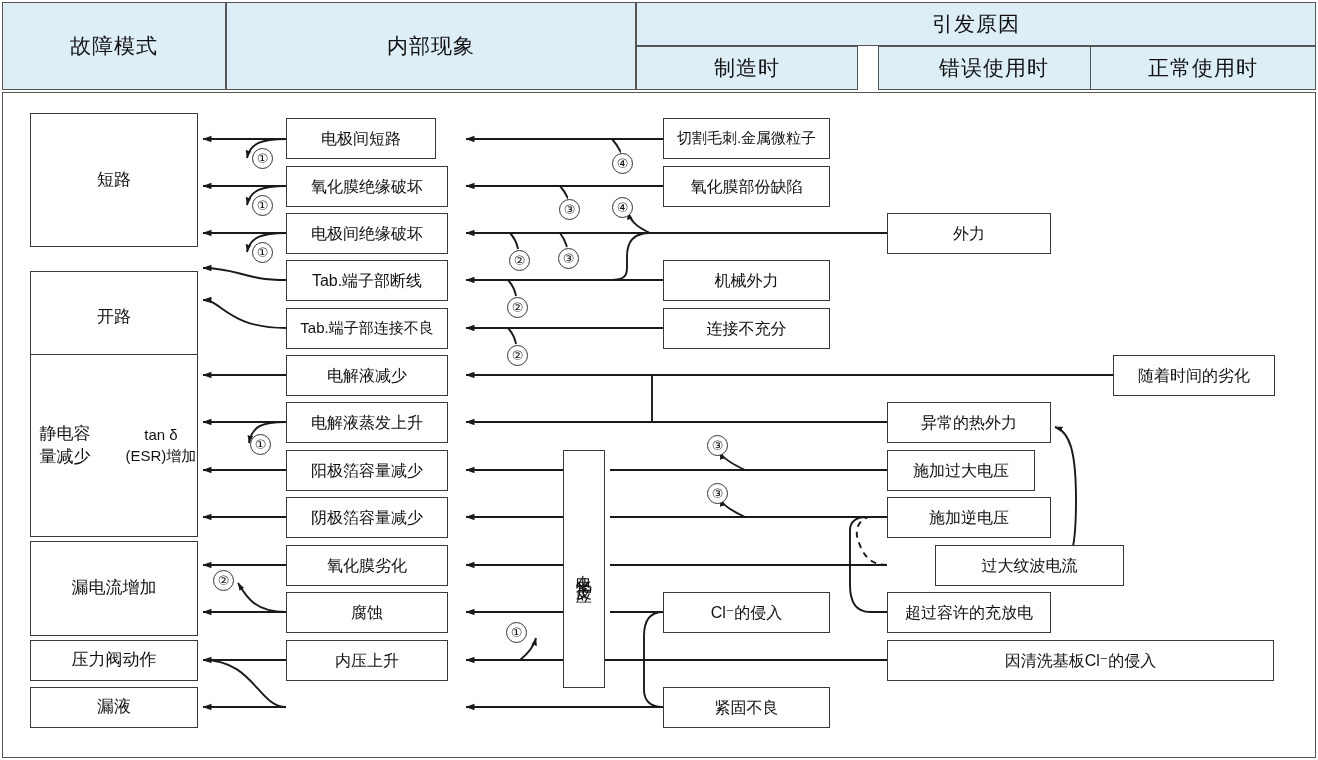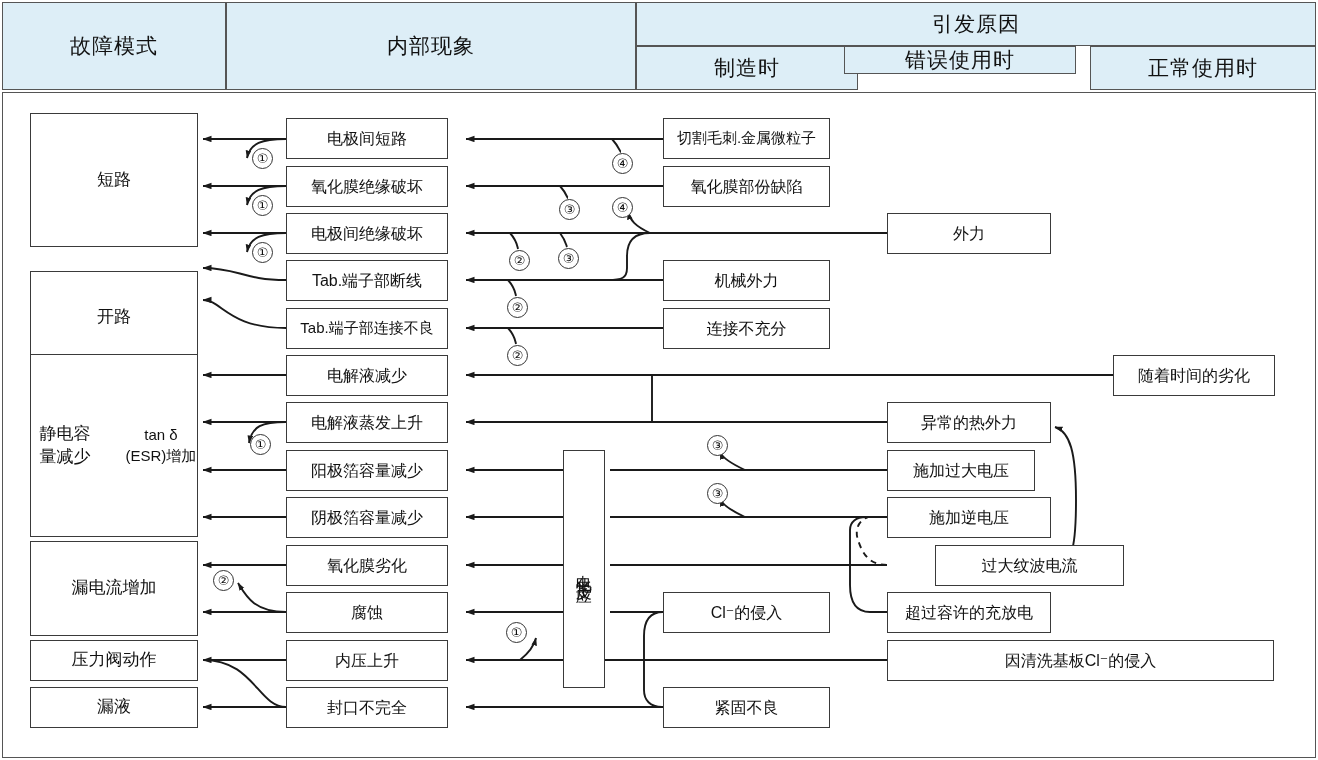--- a/index.html
+++ b/index.html
@@ -6,21 +6,21 @@
   body{font-family:"Liberation Sans","DejaVu Sans",sans-serif;color:#1a1a1a;}
   #page{position:relative;width:1318px;height:760px;overflow:hidden;background:#fff;}
 
   
   .hdr{position:absolute;box-sizing:border-box;background:#ddeef7;border:1px solid #555;
        display:flex;align-items:center;justify-content:center;font-size:21px;letter-spacing:1px;color:#111;}
   #hdr-fail  {left:2px;   top:2px;  width:224px; height:88px;}
   #hdr-inner {left:226px; top:2px;  width:410px; height:88px;}
   #hdr-cause {left:636px; top:2px;  width:680px; height:44px;}
   #hdr-c1    {left:636px; top:46px; width:222px; height:44px;}
-  #hdr-c2    {left:844px; top:46px; width:232px; height:28px;}
+  #hdr-c2    {left:878px; top:46px; width:232px; height:44px;}
   #hdr-c3    {left:1090px;top:46px; width:226px; height:44px;}
 
   
   #frame{position:absolute;left:2px;top:92px;width:1314px;height:666px;box-sizing:border-box;
          border:1px solid #555;background:#fff;}
 
   
   #wires{position:absolute;left:0;top:0;width:1318px;height:760px;pointer-events:none;}
 
   
@@ -166,21 +166,21 @@
   </div>
 
   <div class="node big" style="left:30px;top:640px;width:168px;height:41px;">
     <span>压力阀动作</span>
   </div>
 
   <div class="node big" style="left:30px;top:687px;width:168px;height:41px;">
     <span>漏液</span>
   </div>
 
-  <div class="node" style="left:286px;top:118px;width:162px;height:41px;">
+  <div class="node" style="left:286px;top:118px;width:150px;height:41px;">
     <span>电极间短路</span>
     </div>
   <div class="node" style="left:286px;top:166px;width:162px;height:41px;">
     <span>氧化膜绝缘破坏</span>
     </div>
   <div class="node" style="left:286px;top:213px;width:162px;height:41px;">
     <span>电极间绝缘破坏</span>
     </div>
   <div class="node" style="left:286px;top:260px;width:162px;height:41px;">
     <span>Tab.端子部断线</span>
@@ -202,23 +202,20 @@
     </div>
   <div class="node" style="left:286px;top:545px;width:162px;height:41px;">
     <span>氧化膜劣化</span>
     </div>
   <div class="node" style="left:286px;top:592px;width:162px;height:41px;">
     <span>腐蚀</span>
     </div>
   <div class="node" style="left:286px;top:640px;width:162px;height:41px;">
     <span>内压上升</span>
     </div>
-  <div class="node" style="left:286px;top:687px;width:162px;height:41px;">
-    <span>封口不完全</span>
-    </div>
 
   <div class="node vert" style="left:563px;top:450px;width:42px;height:238px;">
     <span>电化学反应</span>
   </div>
 
   <div class="node" style="left:663px;top:118px;width:167px;height:41px;font-size:15px;">
     <span>切割毛刺.金属微粒子</span>
     </div>
   <div class="node" style="left:663px;top:166px;width:167px;height:41px;">
     <span>氧化膜部份缺陷</span>

